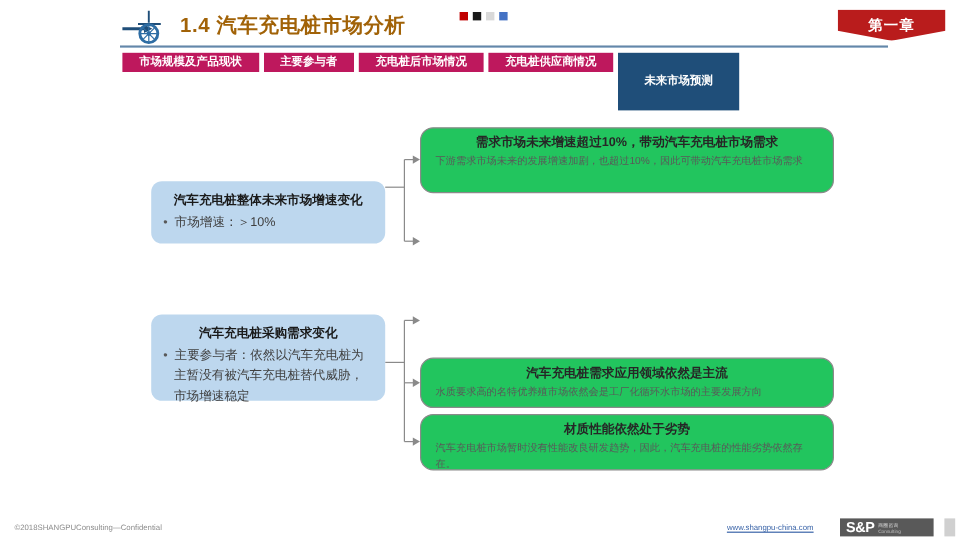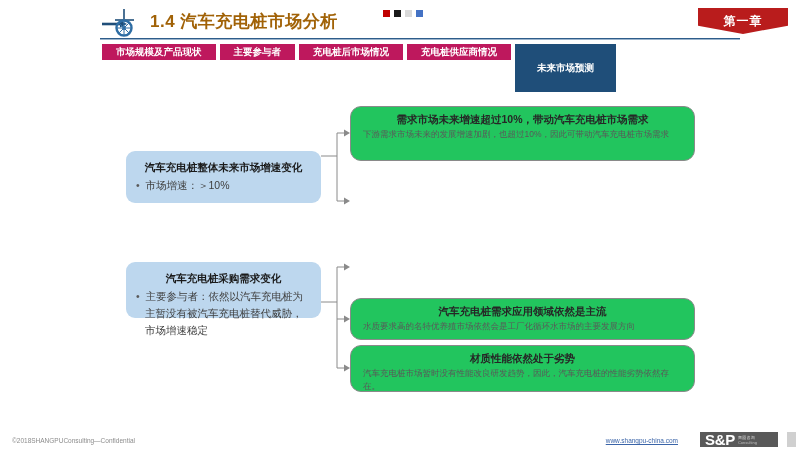--- a/index.html
+++ b/index.html
@@ -57,21 +57,21 @@
   .lcard-title{
     font-size:10.5px;font-weight:bold;color:#1a1a1a;
     text-align:center;line-height:16px;
   }
   .lcard-bullet{
     font-size:10.5px;color:#404040;line-height:17px;
     text-indent:-9px;padding-left:9px;margin-top:2px;
   }
   .lcard-bullet:before{content:"\2022\00a0\00a0";color:#595959;}
   #lcard1{left:126px;top:130px;width:195px;height:52px;margin-top:21px;}
-  #lcard2{left:126px;top:262px;width:195px;height:56px;}
+  #lcard2{left:126px;top:262px;width:195px;height:72px;}
 
   
   .rbox{
     position:absolute;
     border:1px solid #8a8a8a;
     border-radius:11px;
     background:#22c55e;
     box-sizing:border-box;
     padding:5px 12px;
   }
@@ -108,21 +108,21 @@
   }
   .weburl{
     position:absolute;right:122px;bottom:6px;
     font-size:6.5px;color:#3a64a8;text-decoration:underline;white-space:nowrap;
   }
   .splogo{
     position:absolute;right:22px;bottom:3px;
     width:78px;height:15px;background:#595959;
     display:flex;align-items:center;padding-left:5px;box-sizing:border-box;
   }
-  .splogo-main{font-size:15px;font-weight:bold;color:#ffffff;line-height:9px;letter-spacing:-.3px;}
+  .splogo-main{font-size:12px;font-weight:bold;color:#ffffff;line-height:9px;letter-spacing:-.3px;}
   .splogo-sub{display:flex;flex-direction:column;margin-left:3px;}
   .splogo-cn{font-size:4px;color:#d9d9d9;line-height:5px;letter-spacing:.3px;}
   .splogo-en{font-size:4px;color:#bfbfbf;line-height:5px;}
   .edge{position:absolute;right:4px;bottom:3px;width:9px;height:15px;background:#d0d0d0;}
 </style>
 </head>
 <body>
 
 <div class="slide">
 

